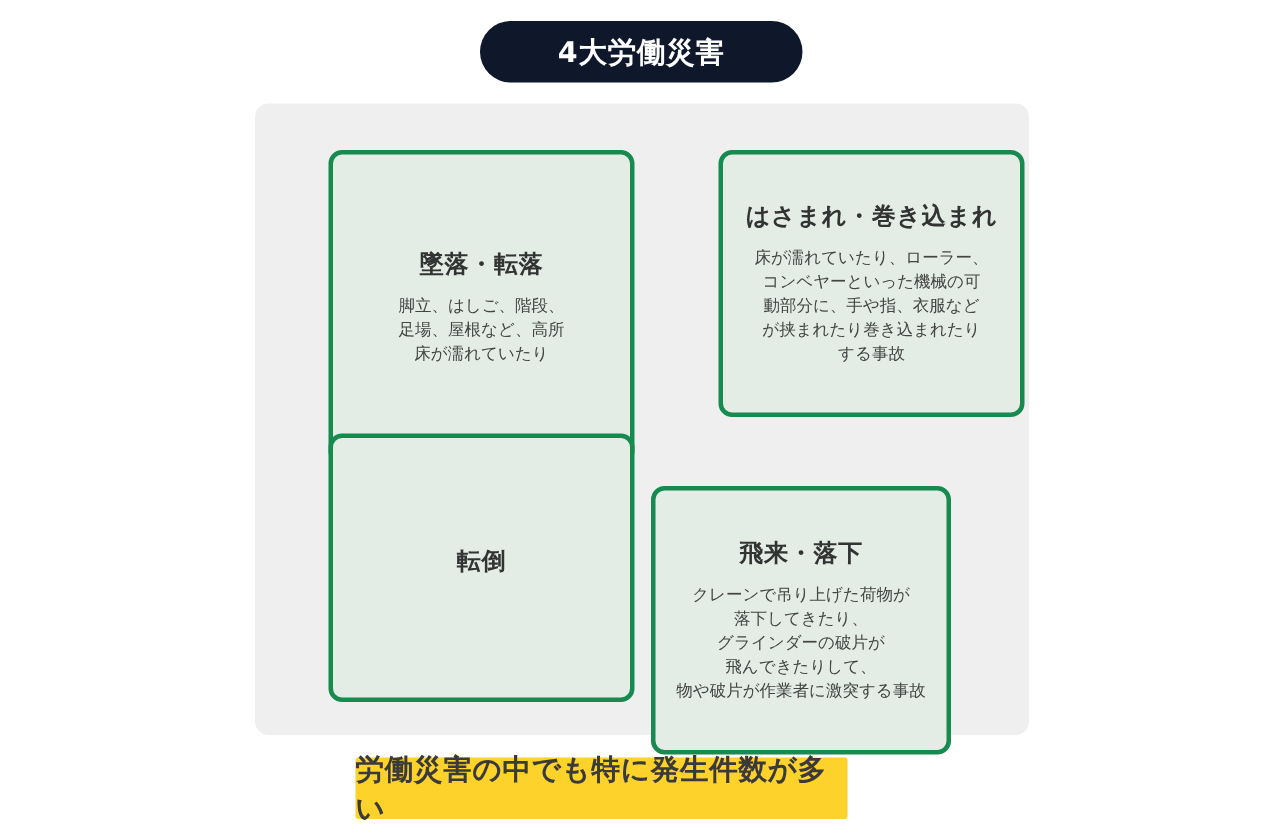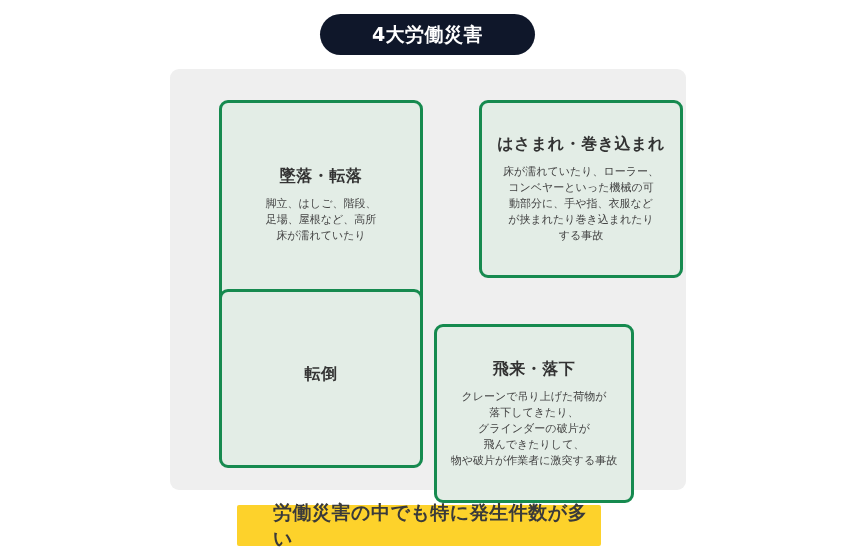--- a/index.html
+++ b/index.html
@@ -73,21 +73,20 @@
       height: 41px;
       background: #fdd22b;
       border-radius: 2px;
       display: flex;
       align-items: center;
       justify-content: center;
       font-weight: bold;
       font-size: 19px;
       color: #3a3a3a;
       letter-spacing: 0.5px;
-      padding-left: 36px;
     }
   </style>
 </head>
 <body>
 
 <div class="title-pill">
   <span>4大労働災害</span>
 </div>
 
 <div class="panel"></div>

